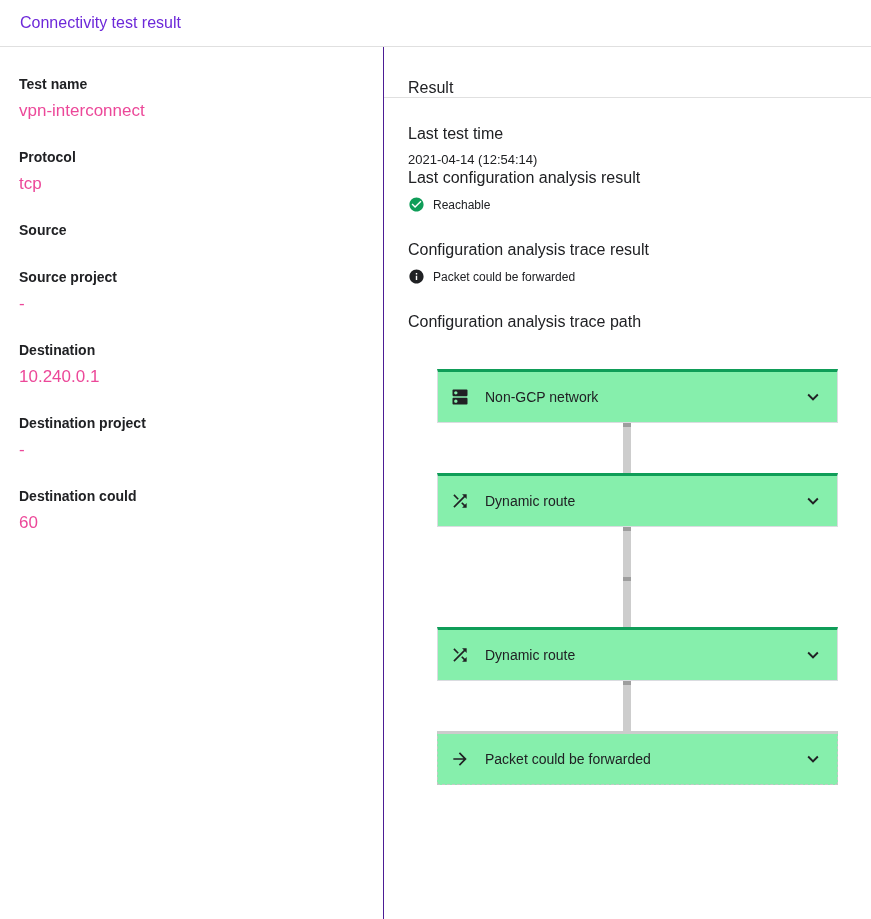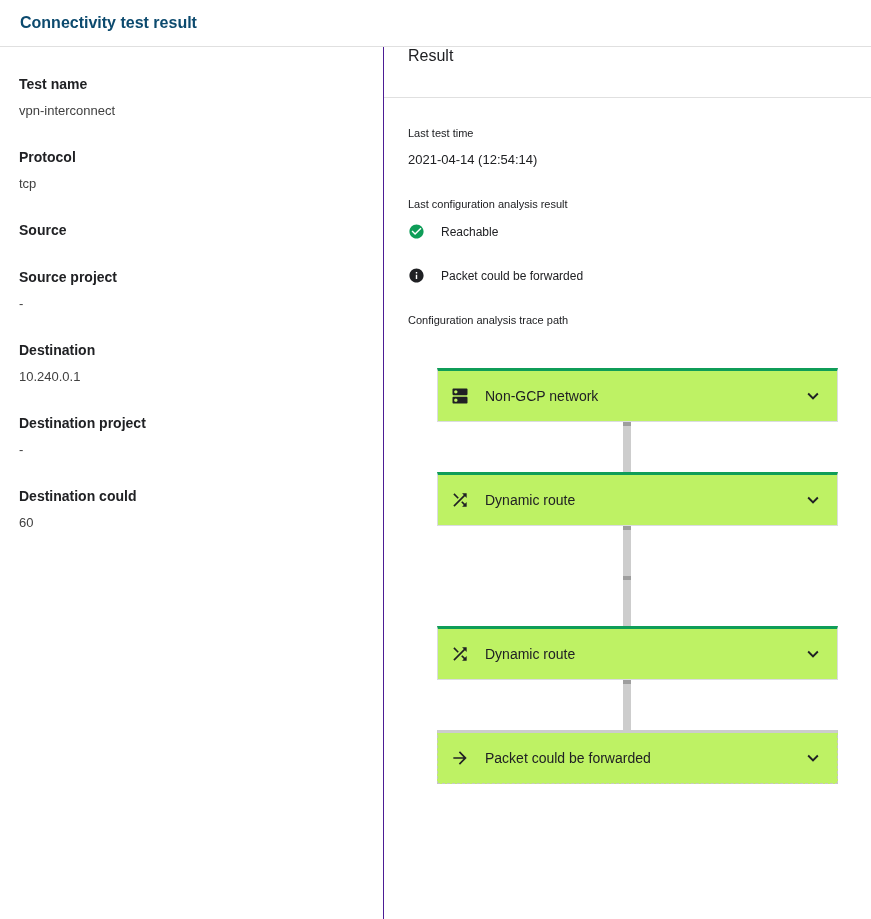--- a/index.html
+++ b/index.html
@@ -1,43 +1,43 @@
 <!DOCTYPE html>
 <html><head>
 <meta charset="utf-8">
 <style>
   * { margin:0; padding:0; box-sizing:border-box; }
   html,body { width:871px; height:919px; background:#fff; overflow:hidden; }
   body { font-family:"Liberation Sans","DejaVu Sans",sans-serif; color:#202124; }
 
   .app-header { height:47px; border-bottom:1px solid #e0e0e0; display:flex; align-items:center; padding:0 20px; }
-  .app-header .title { font-size:16px; color:#0c4a6e;font-weight:bold; }
+  .app-header .title { font-size:16px; color:#6d28d9; }
 
   .content { display:flex; height:872px; }
 
   
   .left-panel { width:384px; border-right:1px solid #4c1d95; padding:28px 20px 0 19px; flex:none; }
   .field { margin-bottom:29px; }
   .field-label { font-size:14px; font-weight:700; line-height:18px; margin-bottom:10px; color:#202124; }
-  .field-value { font-size:13px; line-height:16px; color:#404040; }
+  .field-value { font-size:17px; line-height:16px; color:#ec4899; }
 
   
   .right-panel { flex:1; min-width:0; }
-  .result-header { height:51px; border-bottom:1px solid #e0e0e0; display:flex; align-items:flex-start; padding-left:24px; }
+  .result-header { height:51px; border-bottom:1px solid #e0e0e0; display:flex; align-items:flex-end; padding-left:24px; }
   .result-header .title { font-size:16px; }
   .result-body { padding:26px 24px 0 24px; }
-  .section-label { font-size:11px; line-height:19px; margin-bottom:9px; }
-  .section-value { font-size:13px; line-height:16px; margin-bottom:27px; }
-  .status-row { display:flex; align-items:center; gap:16px; font-size:12px; margin-bottom:27px; }
+  .section-label { font-size:16px; line-height:19px; margin-bottom:9px; }
+  .section-value { font-size:13px; line-height:16px; }
+  .status-row { display:flex; align-items:center; gap:8px; font-size:12px; margin-bottom:27px; }
   .status-row .icon { width:17px; height:17px; flex:none; display:flex; }
   .status-row .icon svg { width:17px; height:17px; }
 
   
   .trace-container { margin:38px 0 0 29px; width:401px; }
-  .trace-card { width:401px; height:54px; background:#bef264;
+  .trace-card { width:401px; height:54px; background:#86efac;
     border:1px solid #dadce0; border-top:3px solid #0f9d58;
     display:flex; align-items:center; padding:0 12px 0 12px; cursor:pointer; }
   .trace-card.dashed { border:1px dashed #c6c6c6; border-top:3px solid #cccccc; }
   .trace-card .node-icon { width:20px; height:20px; flex:none; display:flex; margin-right:15px; }
   .trace-card .node-icon svg { width:20px; height:20px; fill:#202124; }
   .trace-card .label { font-size:14px; color:#202124; white-space:nowrap; }
   .trace-card .label a { color:#1a73e8; text-decoration:underline; }
   .chevron { margin-left:auto; width:24px; height:24px; display:flex; align-items:center; justify-content:center; flex:none; }
   .chevron svg { width:22px; height:22px; fill:#202124; }
 
@@ -96,20 +96,21 @@
       <div class="section-label">Last configuration analysis result</div>
       <div class="status-row">
         <span class="icon">
           <svg viewBox="0 0 24 24">
               <path fill="#0f9d58" d="M12 2C6.48 2 2 6.48 2 12s4.48 10 10 10 10-4.48 10-10S17.52 2 12 2zm-2 15l-5-5 1.41-1.41L10 14.17l7.59-7.59L19 8l-9 9z"></path>
             </svg>
         </span>
         <span>Reachable</span>
       </div>
 
+      <div class="section-label">Configuration analysis trace result</div>
       <div class="status-row">
         <span class="icon">
           <svg viewBox="0 0 24 24">
               <path fill="#202124" d="M12 2C6.48 2 2 6.48 2 12s4.48 10 10 10 10-4.48 10-10S17.52 2 12 2zm1 15h-2v-6h2v6zm0-8h-2V7h2v2z"></path>
             </svg>
         </span>
         <span>Packet could be forwarded</span>
       </div>
 
       <div class="section-label">Configuration analysis trace path</div>

